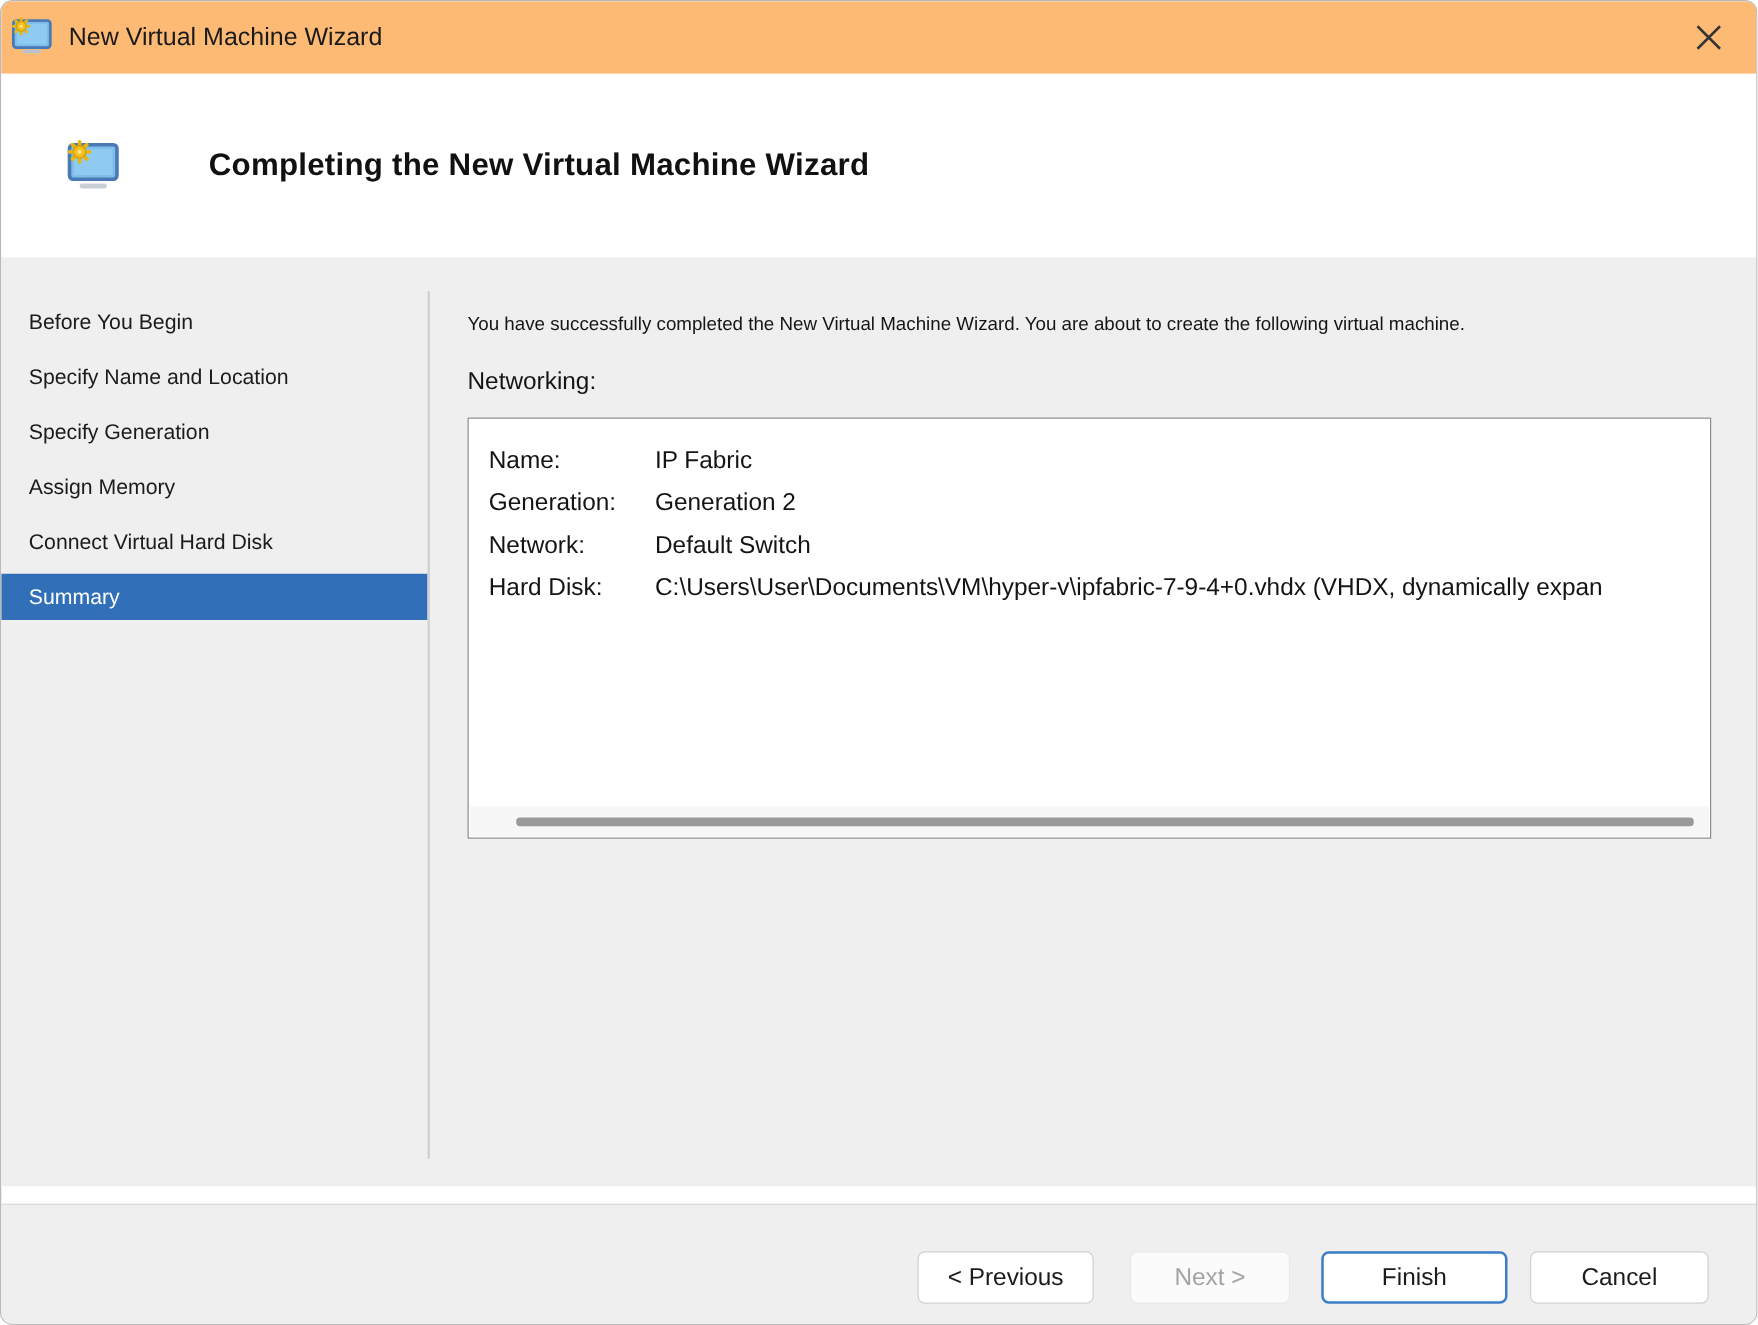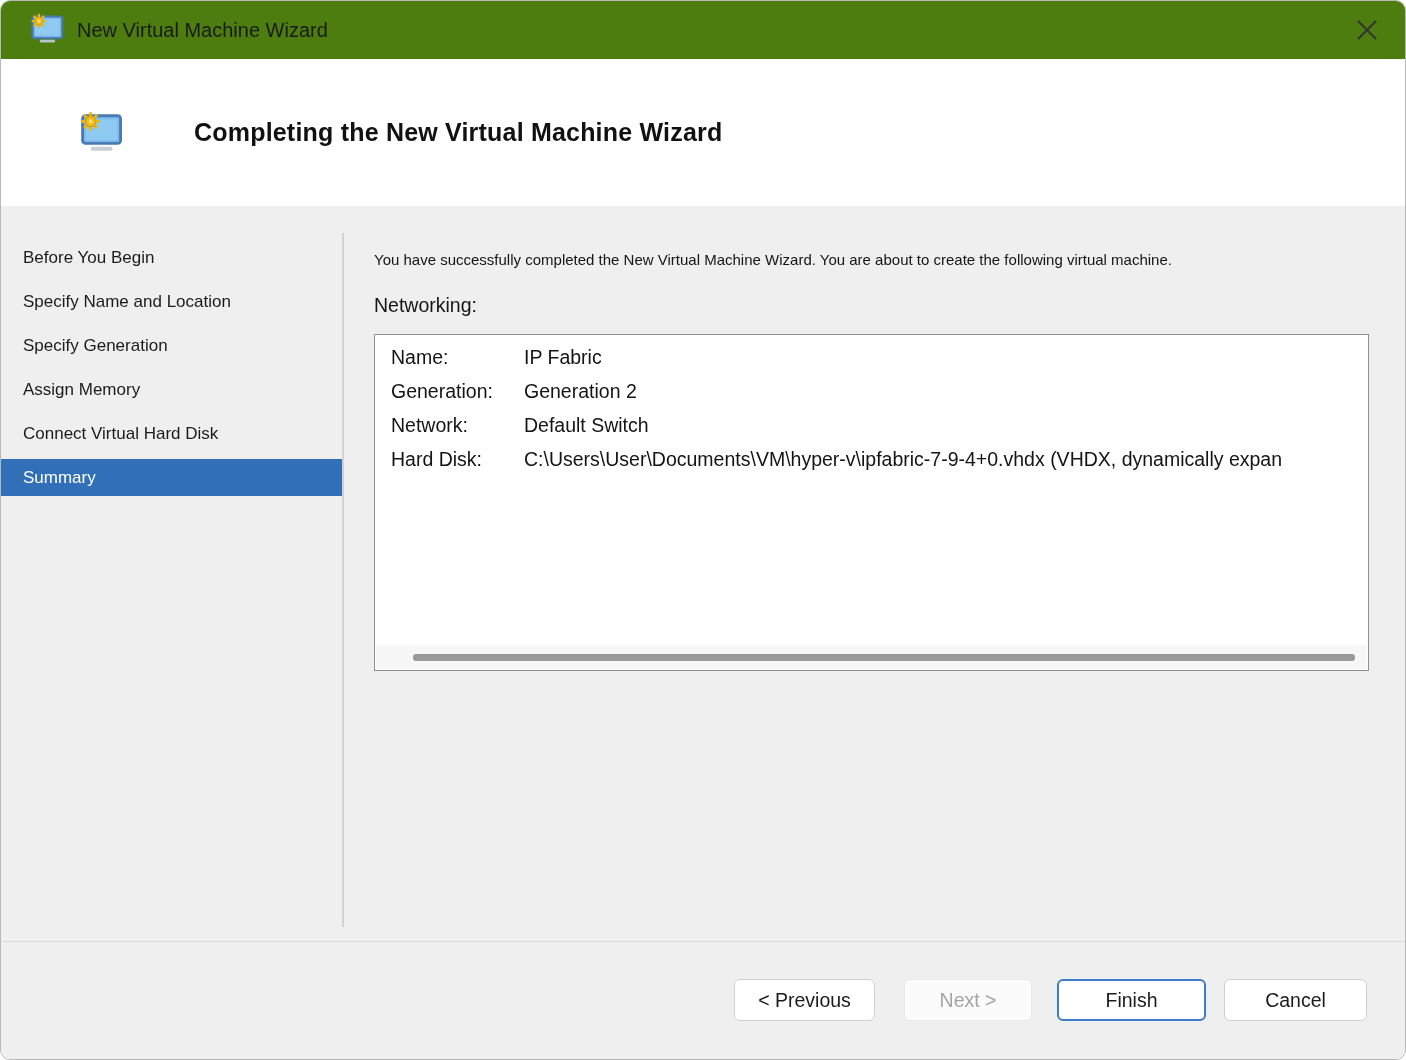--- a/index.html
+++ b/index.html
@@ -4,66 +4,66 @@
 <style>
   * { margin:0; padding:0; box-sizing:border-box; }
   html,body { background:#ffffff; font-family:"Liberation Sans","DejaVu Sans",sans-serif; color:#1b1b1b; }
   .window {
     position:relative; width:1406px; height:1060px; overflow:hidden;
     background:#ffffff; border:1px solid #b9b9b9; border-radius:10px;
   }
   
   .titlebar {
     position:absolute; top:0; left:0; right:0; height:58px;
-    background:#4d7c0f; display:flex; align-items:center; padding-left:28px;
+    background:#fdba74; display:flex; align-items:center; padding-left:6px;
   }
   .titlebar .app-icon { width:36px; height:34px; flex:0 0 auto; }
   .titlebar-title { font-size:20px; margin-left:12px; color:#1a1a1a; }
   .close-btn {
     position:absolute; right:18px; top:10px; width:40px; height:38px;
     display:flex; align-items:center; justify-content:center; cursor:default;
   }
   
   .header {
     position:absolute; top:58px; left:0; right:0; height:147px; background:#ffffff;
-    display:flex; align-items:center;padding-left:27px;
+    display:flex; align-items:center;
   }
   .header .wizard-icon { width:46px; height:44px; margin-left:50px; flex:0 0 auto; }
   .header-title { font-size:25px; font-weight:700; margin-left:70px; color:#111; letter-spacing:0.2px; }
   
   .content { position:absolute; top:205px; left:0; right:0; bottom:110px; background:#efefef; }
   .vdivider { position:absolute; left:341px; top:27px; bottom:22px; width:2px; background:#d2d2d2; }
   .sidebar { position:absolute; left:0; top:0; width:341px; bottom:0; padding-top:33px; }
   .side-item {
     height:37px; display:flex; align-items:center; padding-left:22px;
     margin-bottom:7px; font-size:17px; color:#1b1b1b; cursor:default; white-space:nowrap;
   }
   .side-item.selected { background:#3170b8; color:#ffffff; }
   .main { position:absolute; left:343px; top:0; right:0; bottom:0; padding:40px 36px 0 30px; }
   .intro { font-size:15px; line-height:27px; max-width:915px; color:#151515; }
   .desc-label { font-size:19.5px; margin-top:21px; color:#151515; }
   .desc-box {
     position:relative; margin-top:17px; width:995px; height:337px;
     background:#ffffff; border:1px solid #8f8f8f; overflow:hidden;
   }
   .desc-rows { padding:11px 0 0 16px; }
-  .desc-row { display:flex; height:34px; align-items:flex-start; font-size:19.5px; color:#141414; }
+  .desc-row { display:flex; height:34px; align-items:flex-end; font-size:19.5px; color:#141414; }
   .desc-row .lbl { width:133px; flex:0 0 auto; }
   .desc-row .val { white-space:nowrap; overflow:hidden; }
   .hscroll-track {
     position:absolute; left:1px; right:1px; bottom:1px; height:24px; background:#f7f7f7;
   }
   .hscroll-thumb {
     position:absolute; left:37px; right:12px; top:9px; height:7px;
     background:#9a9a9a; border-radius:3px;
   }
   .footer-note { font-size:19.5px; margin-top:46px; color:#151515; }
   
   .buttonbar {
-    position:absolute; left:0; right:0; bottom:0; height:118px;
+    position:absolute; left:0; right:0; bottom:0; height:96px;
     background:#efefef; border-top:1px solid #dadada;text-decoration:underline;
   }
   .btn-row { position:absolute; right:38px; top:37px; display:flex; }
   .btn {
     height:42px; background:#ffffff; border:1px solid #d0d0d0; border-radius:6px;
     font-size:19.5px; color:#1b1b1b; font-family:inherit; cursor:default;
     display:flex; align-items:center; justify-content:center;
   }
   .btn-previous { width:141px; margin-right:29px; }
   .btn-next { width:128px; margin-right:25px; background:#fbfbfb; border-color:#e9e9e9; color:#a4a4a4; }

